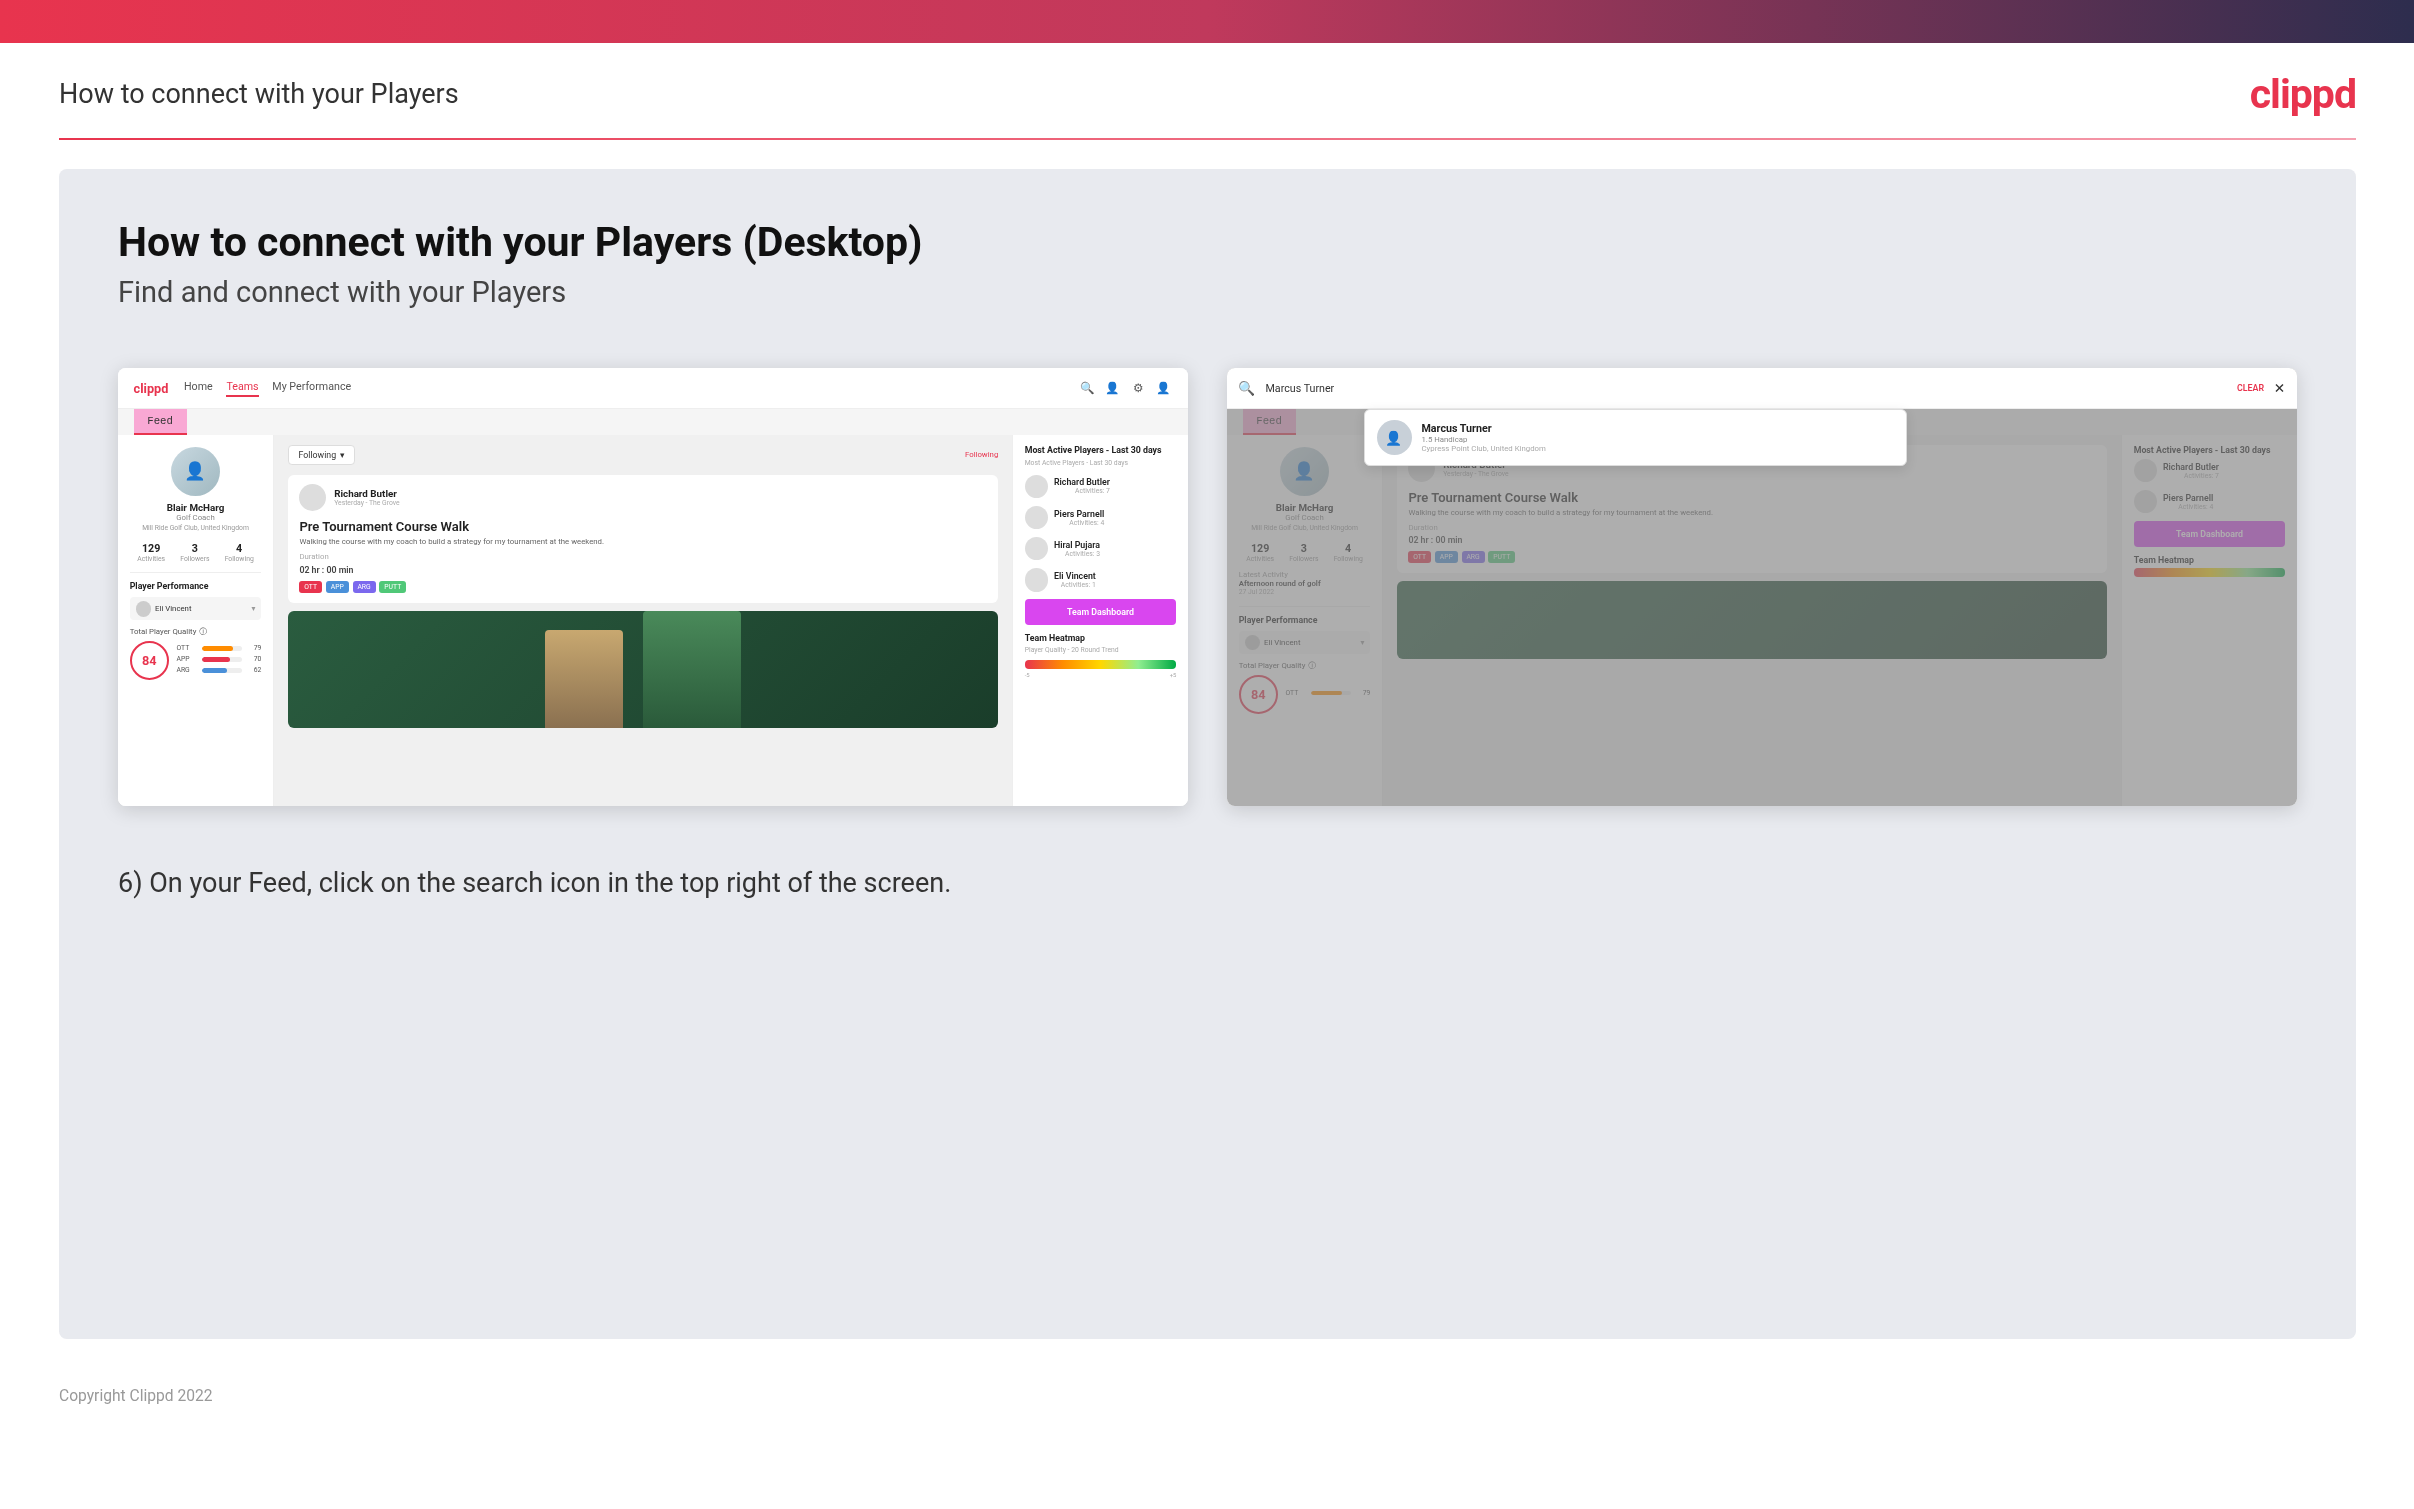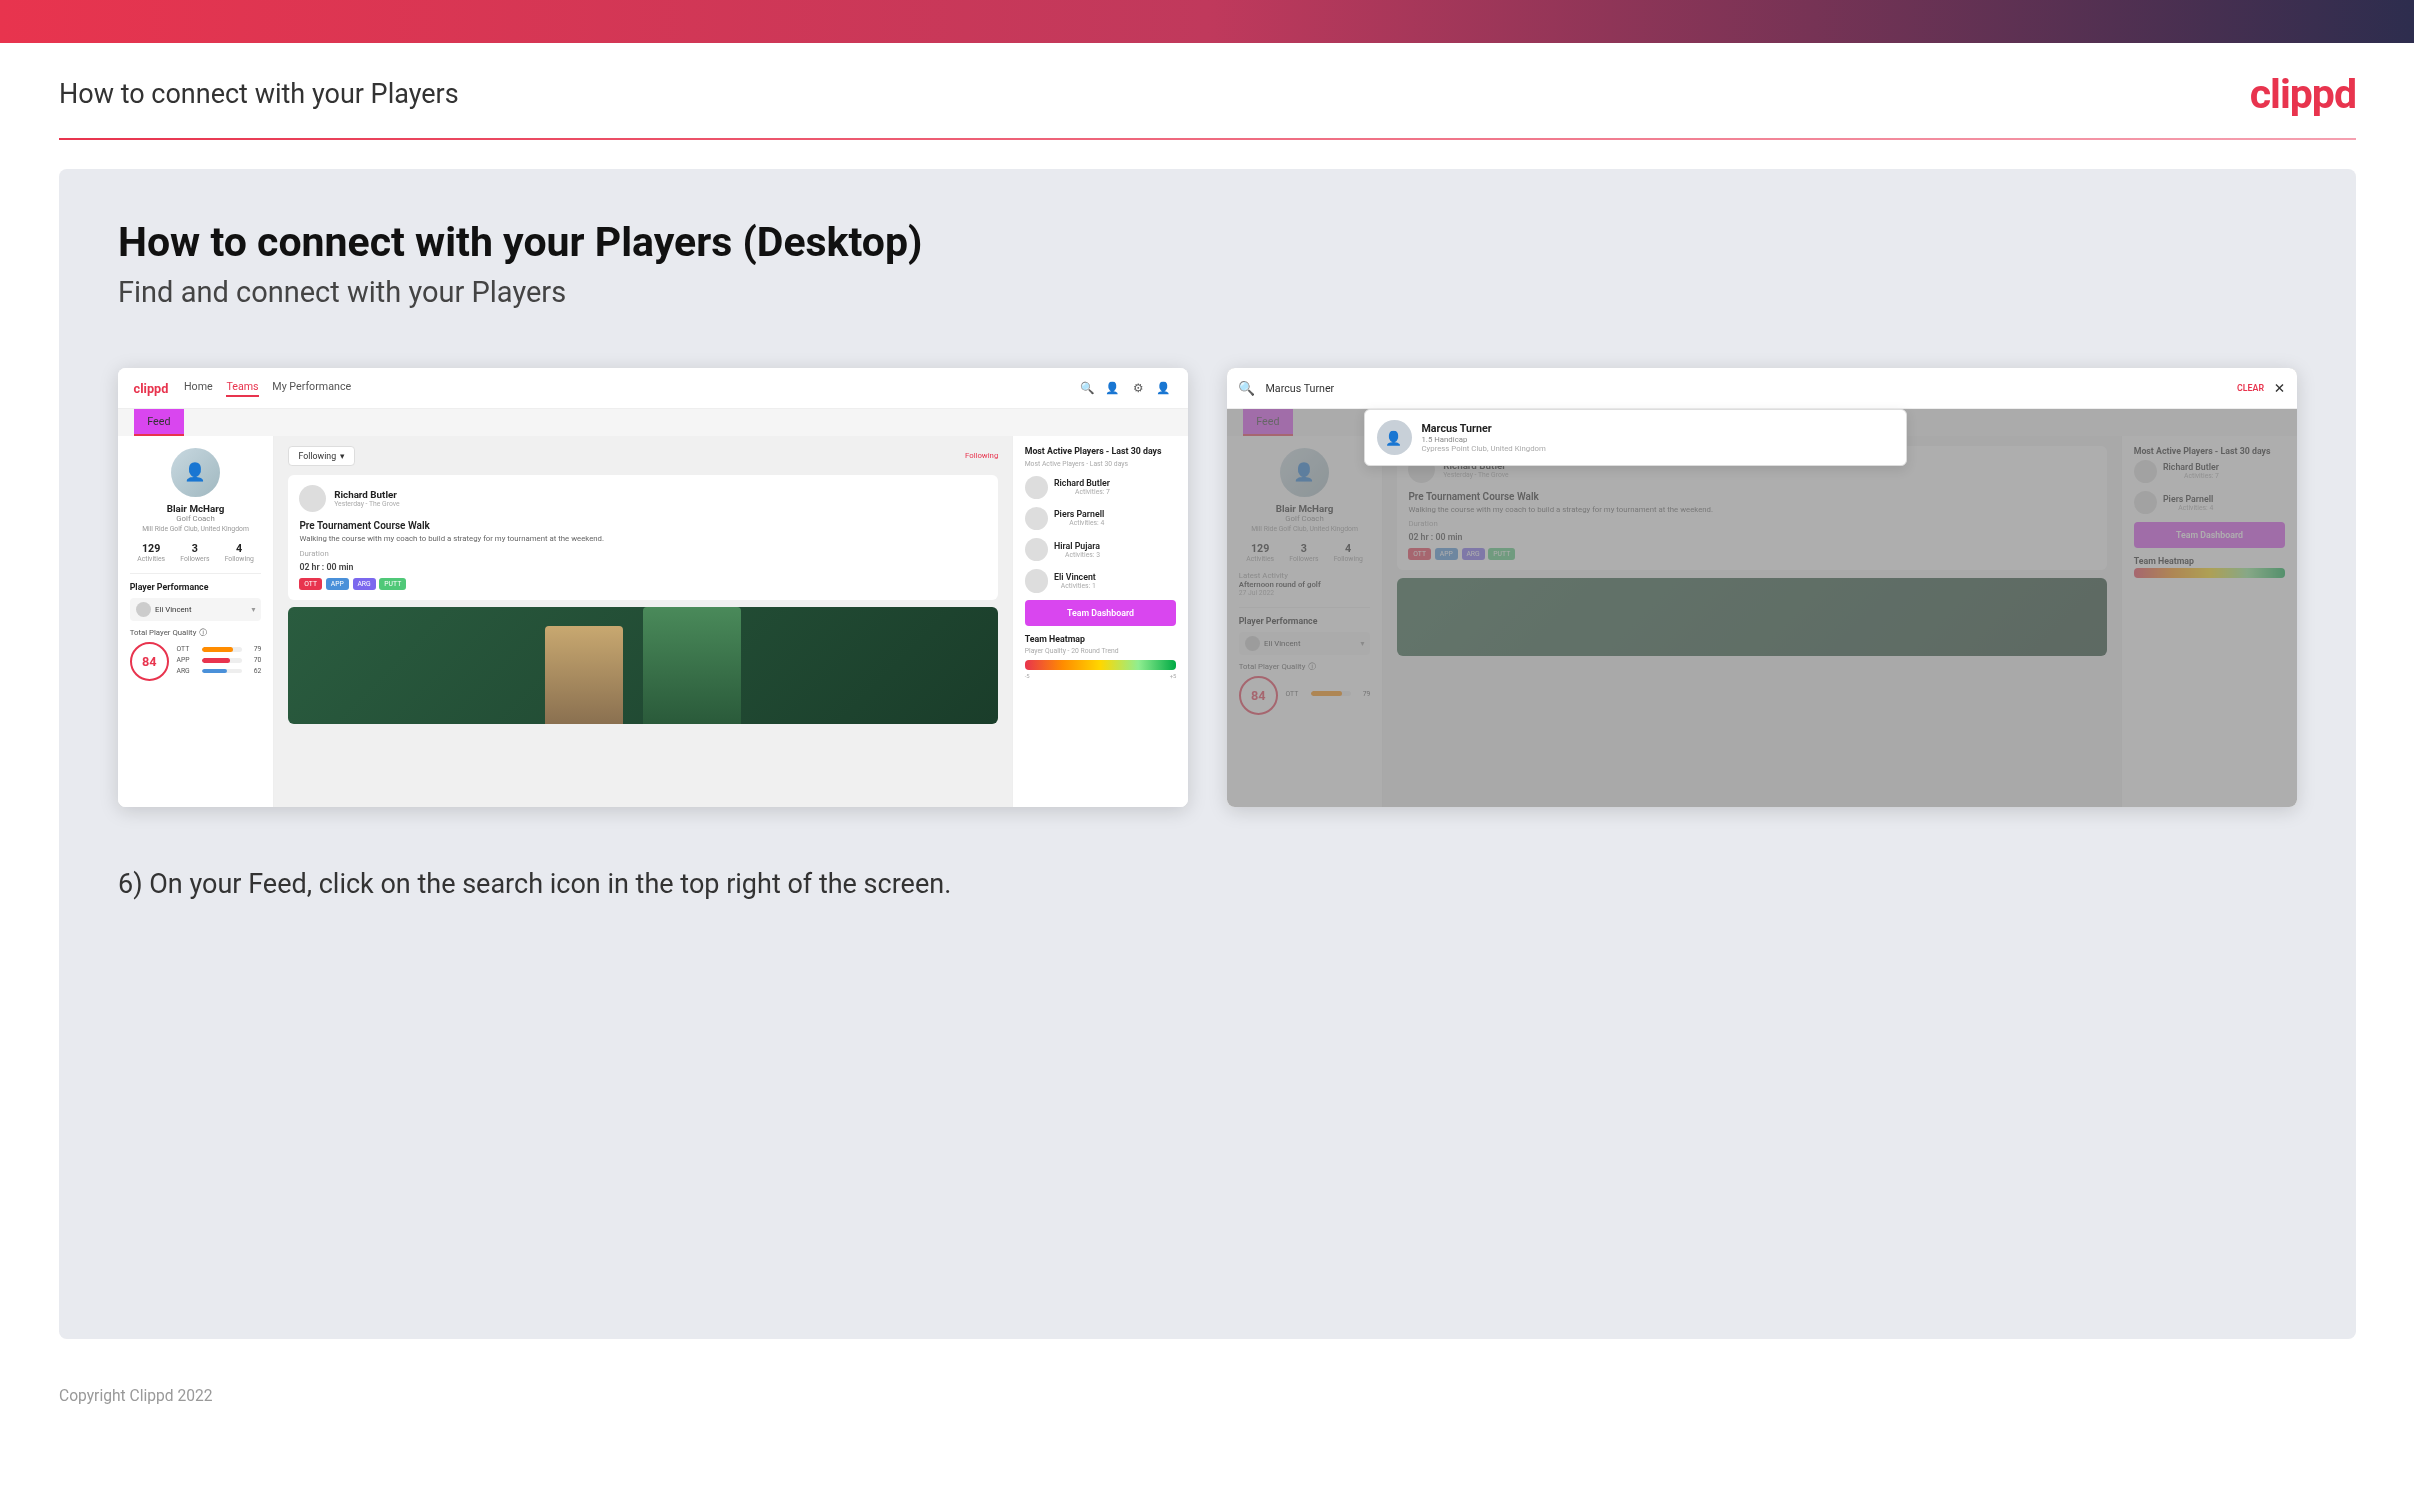--- a/index.html
+++ b/index.html
@@ -127,27 +127,28 @@
       height: 17.6px;
       display: flex;
       align-items: center;
       justify-content: center;
       color: #555;
       font-size: 11.7px;
     }
 
     
     .mock-feed-tab {
-      background: #d946ef;
+      background: #f9a8d4;
       display: inline-block;
       padding: 5.9px 13.7px;
       font-size: 10.7px;
       color: #333;
       border-bottom: 2.9px solid #e8344e;
       margin: 0 15.6px;
+      font-family: Liberation Mono, monospace;
     }
 
     
     .mock-feed-layout {
       display: flex;
       gap: 0;
       height: 371px;
     }
 
     
@@ -346,21 +347,21 @@
     .mock-activity-name {
       font-size: 9.8px;
       font-weight: 700;
       color: #222;
     }
     .mock-activity-date {
       font-size: 6.8px;
       color: #aaa;
     }
     .mock-activity-title {
-      font-size: 10px;
+      font-size: 13px;
       font-weight: 600;
       color: #222;
       margin-bottom: 2.9px;
       margin-top: 8px;
     }
     .mock-activity-desc {
       font-size: 7.8px;
       color: #666;
       margin-bottom: 5.9px;
     }

